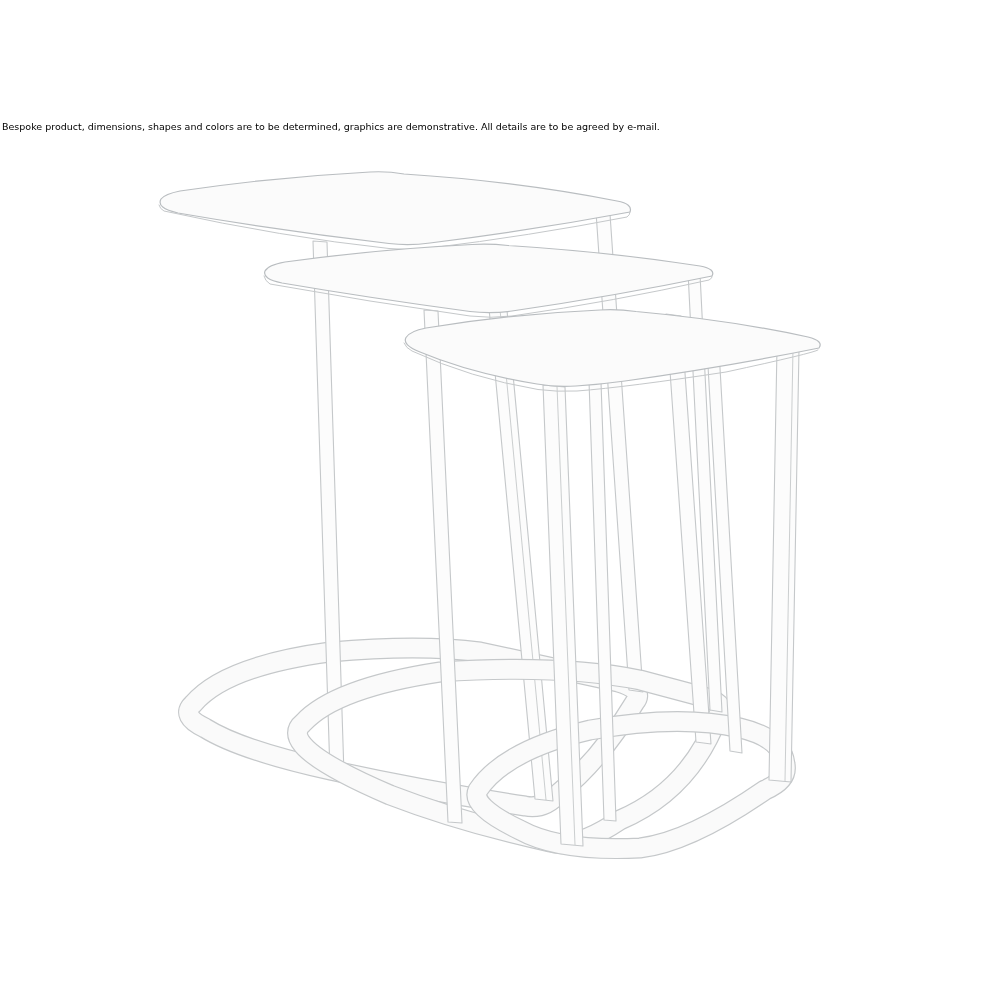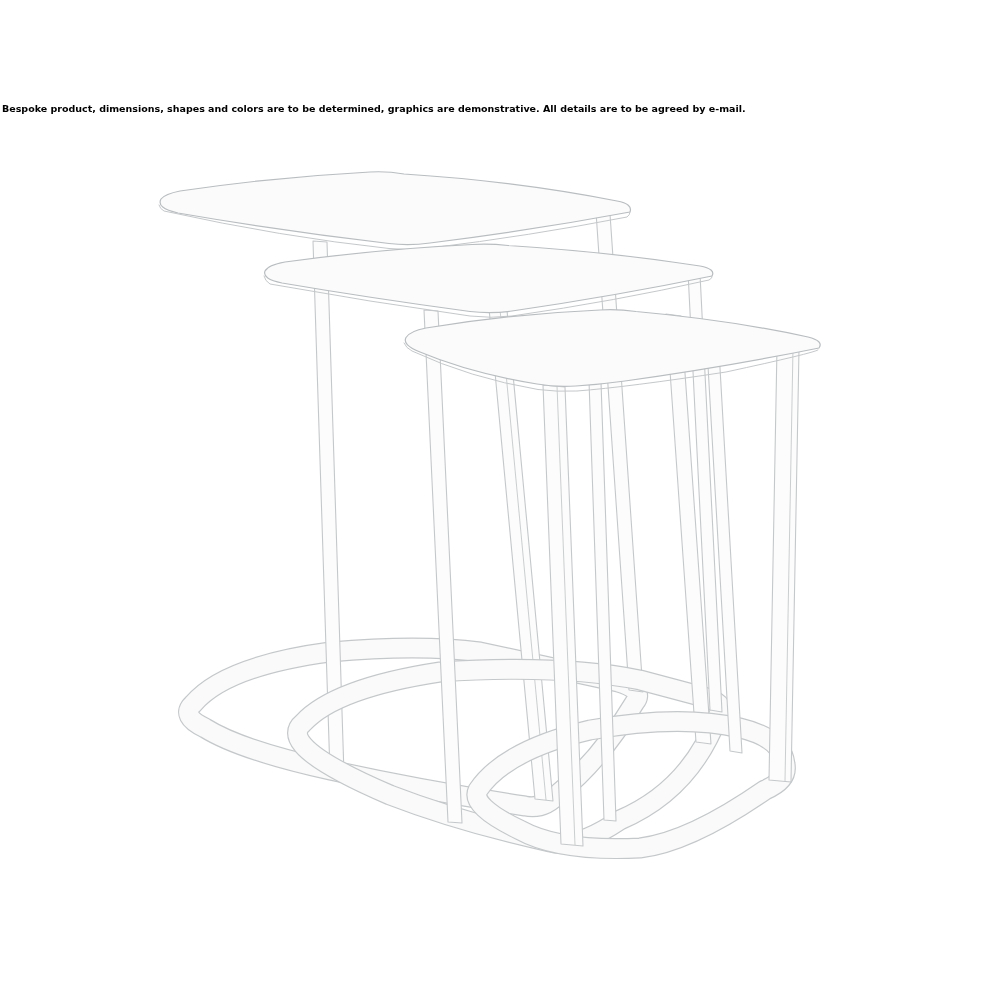--- a/index.html
+++ b/index.html
@@ -14,23 +14,23 @@
   body{
     width:1000px;height:1000px;
     background:var(--bg);
     font-family:"DejaVu Sans","Liberation Sans",sans-serif;
     position:relative;
     overflow:hidden;
   }
   .page{position:absolute;inset:0;background:var(--bg);}
   .disclaimer{
     position:absolute;
-    left:2px;top:102px;
+    left:2px;top:120px;
     font-size:9.5px;
-    font-weight:bold;
+    font-weight:normal;
     letter-spacing:0px;
     line-height:14px;
     color:var(--ink);
     white-space:nowrap;
   }
   .figure{
     position:absolute;
     left:0;top:0;
     width:1000px;height:1000px;
   }

